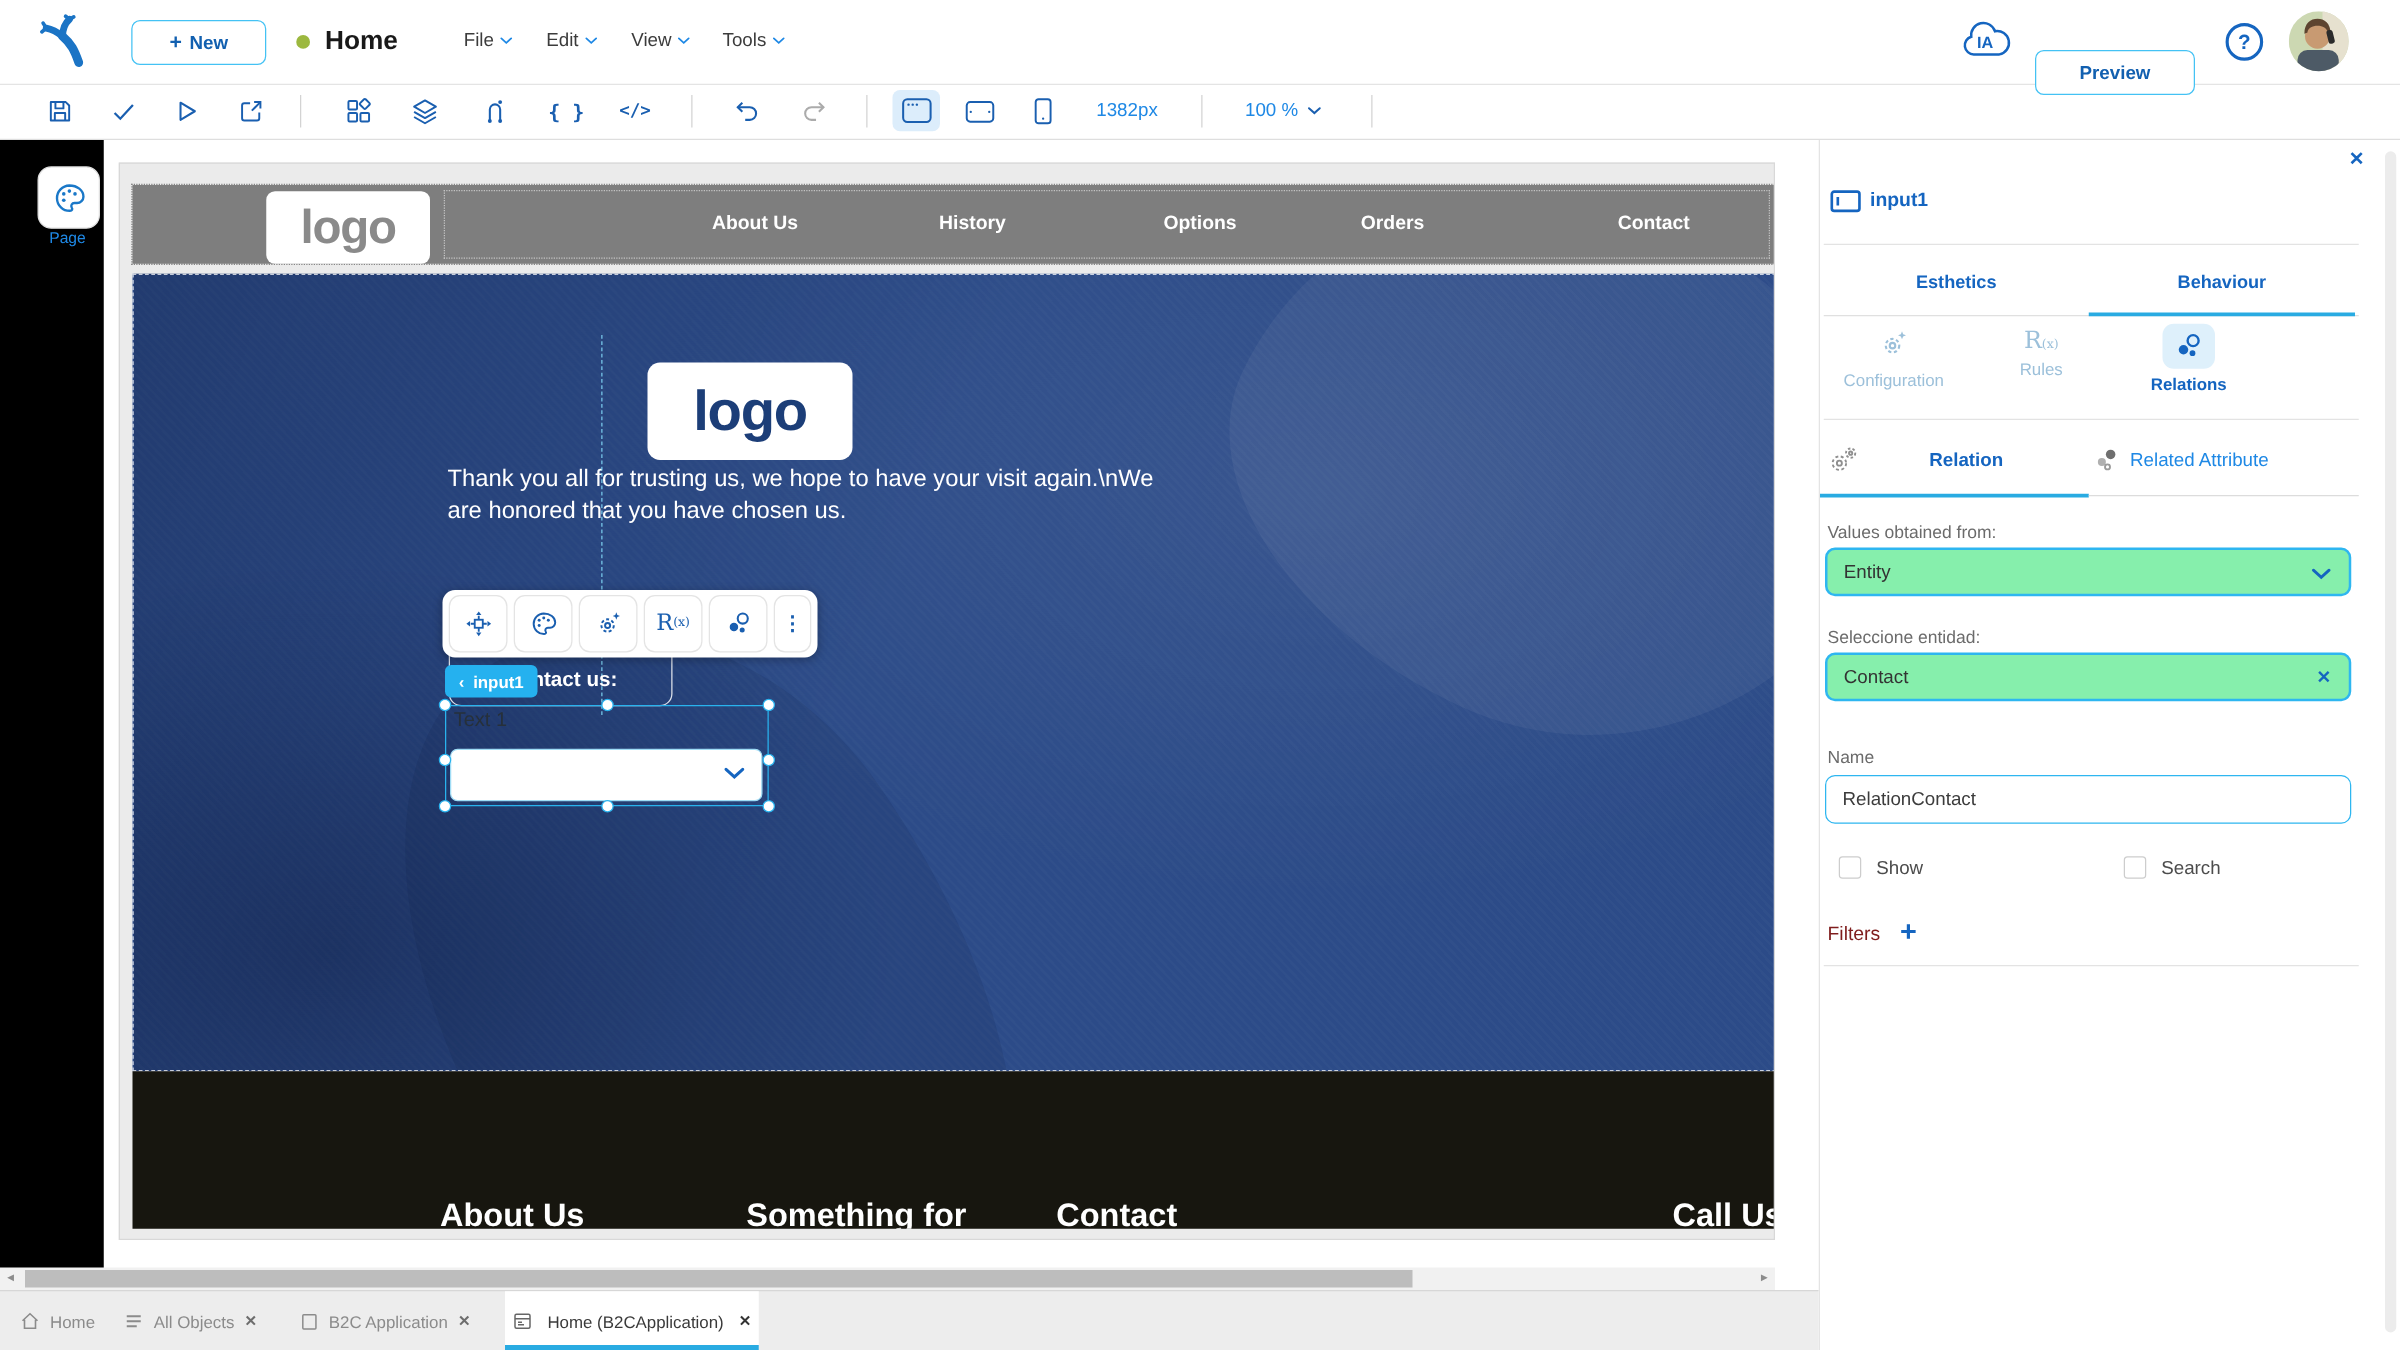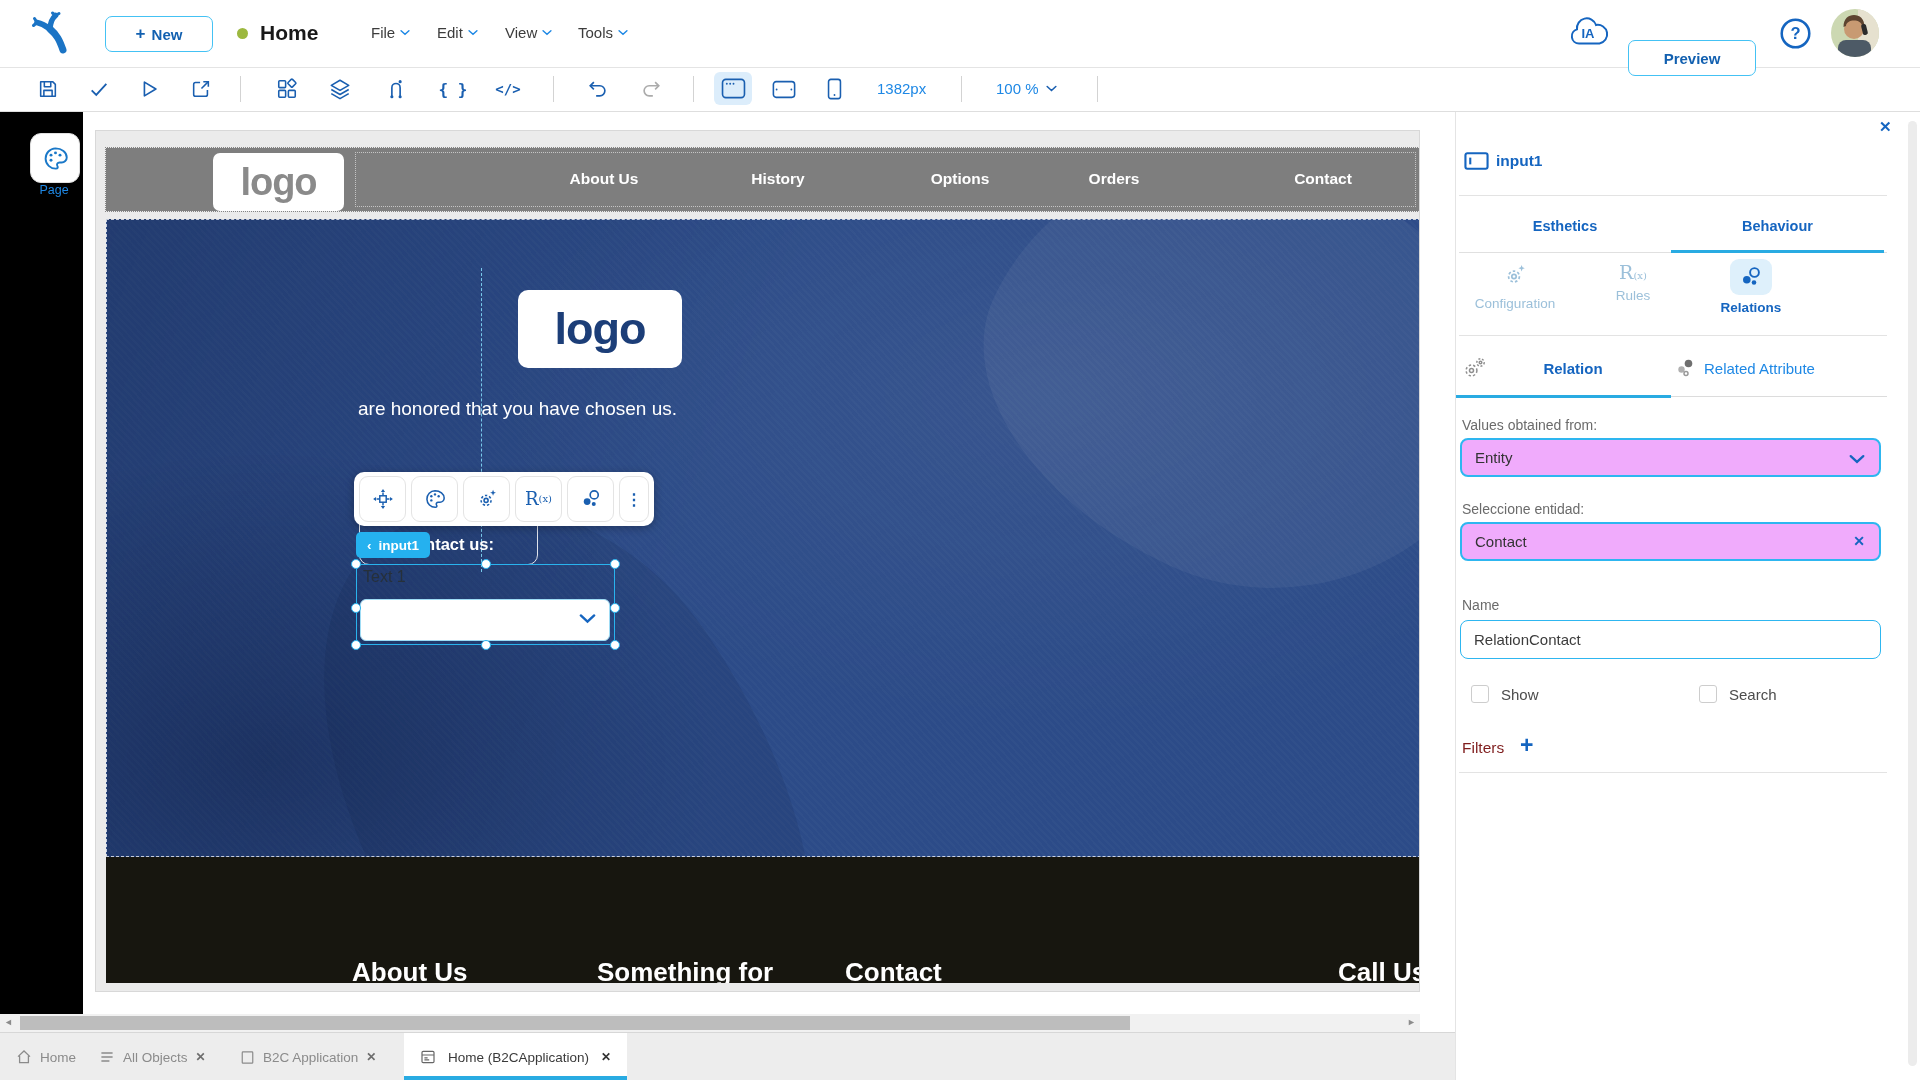--- a/index.html
+++ b/index.html
@@ -29,21 +29,21 @@
   #sitefooter{left:10px;top:726px;width:1315px;height:126px;background:#17160f;overflow:hidden;}
   .footitem{position:absolute;top:100px;color:#fff;font-size:26px;font-weight:700;white-space:nowrap;cursor:pointer;}
   .fbtn{width:45px;height:44px;background:#fff;border:1px solid #e4e4e4;border-radius:9px;display:flex;align-items:center;justify-content:center;cursor:pointer;}
   .hd{position:absolute;width:10px;height:10px;border-radius:50%;background:#fff;border:1.5px solid #29b3ee;box-sizing:border-box;}
   .rx{font-family:"DejaVu Serif",serif;color:#1a5fb0;font-size:18px;line-height:1;}
   .rx i{font-style:normal;font-size:10px;}
   
   #panel{left:1455px;top:111px;width:465px;height:969px;background:#fff;border-left:1px solid #e4e4e4;box-sizing:border-box;z-index:10;}
   .pdiv{position:absolute;left:3px;width:428px;height:1px;background:#e3e3e3;}
   .plabel{position:absolute;font-size:14px;color:#6b6b6b;}
-  .pbox{position:absolute;left:4px;width:421px;height:39px;border:2px solid #2eb6f0;border-radius:8px;background:#f0abfc;box-sizing:border-box;display:flex;align-items:center;font-size:15px;color:#333;padding:0 13px;}
+  .pbox{position:absolute;left:4px;width:421px;height:39px;border:2px solid #2eb6f0;border-radius:8px;background:#86efac;box-sizing:border-box;display:flex;align-items:center;font-size:15px;color:#333;padding:0 13px;}
   .pinput{position:absolute;left:4px;width:421px;height:39px;border:1.5px solid #2eb6f0;border-radius:8px;background:#fff;box-sizing:border-box;font-size:15px;color:#3c3c3c;padding:0 13px;font-family:"Liberation Sans",sans-serif;outline:none;}
   .cb{position:absolute;width:18px;height:18px;border:1.5px solid #cdcdcd;border-radius:3px;background:#fff;box-sizing:border-box;cursor:pointer;}
   .subtab{position:absolute;width:118px;text-align:center;cursor:pointer;}
   .subtab .lb{font-size:13.5px;color:#9cc0da;margin-top:5px;}
   
   #tabbar{left:0;top:1032px;width:1455px;height:48px;background:#ededed;border-top:1px solid #d7d7d7;box-sizing:border-box;z-index:6;}
   .btab{position:absolute;top:0;height:48px;display:flex;align-items:center;gap:8px;color:#8b8b8b;font-size:13.5px;cursor:pointer;}
   .btab .x{color:#6d6d6d;font-weight:700;font-size:12px;}
   
   #hscroll{left:0;top:1014px;width:1420px;height:18px;background:#f1f1f1;z-index:6;}
@@ -269,21 +269,21 @@
       <span class="navitem" style="left:1217px;">Contact</span>
     </div>
 
     <div class="abs" id="hero">
       <div class="heroshape" style="left:880px;top:-60px;width:520px;height:420px;transform:rotate(25deg);"></div>
       <div class="heroshape" style="left:250px;top:260px;width:420px;height:640px;transform:rotate(-35deg);background:rgba(10,20,50,.10);"></div>
 
       <div class="abs" style="left:411px;top:70px;width:164px;height:78px;background:#fff;border-radius:10px;display:flex;align-items:center;justify-content:center;font-size:45px;font-weight:800;color:#1c3e78;letter-spacing:-1px;">logo</div>
 
       <div class="abs" style="left:251px;top:151px;width:610px;font-size:19px;line-height:25px;color:#fff;">
-        <br>
+        <span>Thank you all for trusting us, we hope to have your visit again.\nWe</span><br>
         <span>are honored that you have chosen us.</span>
       </div>
 
       <div class="abs" style="left:374px;top:48px;height:304px;border-left:1.5px dashed rgba(130,216,248,.9);"></div>
 
       <div class="abs" style="left:252px;top:286px;width:177px;height:57px;border:1.5px solid rgba(255,255,255,.85);border-radius:10px;">
         <div class="abs" style="left:0;top:28px;width:100%;text-align:center;color:#fff;font-weight:700;font-size:16.5px;">Contact us:</div>
       </div>
 
       <div class="abs flex" style="left:247px;top:252px;height:54px;background:#fff;border-radius:10px;box-shadow:0 2px 8px rgba(0,0,0,.28);padding:0 5px;gap:5px;z-index:4;">
@@ -388,21 +388,21 @@
       <span>All Objects</span>
       <span class="x">✕</span>
     </div>
     <div class="btab" style="left:240px;">
       <svg width="15" height="15" viewBox="0 0 20 20">
           <rect x="3" y="2.5" width="14" height="15" rx="1" fill="none" stroke="#8b8b8b" stroke-width="1.6"></rect>
         </svg>
       <span>B2C Application</span>
       <span class="x">✕</span>
     </div>
-    <div class="btab" style="left:404px;width:223px;background:#fff;justify-content:center;color:#3a3a3a;gap:12px;">
+    <div class="btab" style="left:404px;width:203px;background:#fff;justify-content:center;color:#3a3a3a;gap:12px;">
       <svg width="16" height="16" viewBox="0 0 20 20">
           <g fill="none" stroke="#666" stroke-width="1.5">
             <rect x="2.5" y="3" width="15" height="14" rx="1.5"></rect>
             <path d="M2.5 7.5h15M5.5 11h4M5.5 13.5h6"></path>
           </g>
         </svg>
       <span>Home (B2CApplication)</span>
       <span class="x" style="color:#333;">✕</span>
       <span class="abs" style="left:0;bottom:0;width:100%;height:5px;background:#29abe2;"></span>
     </div>

